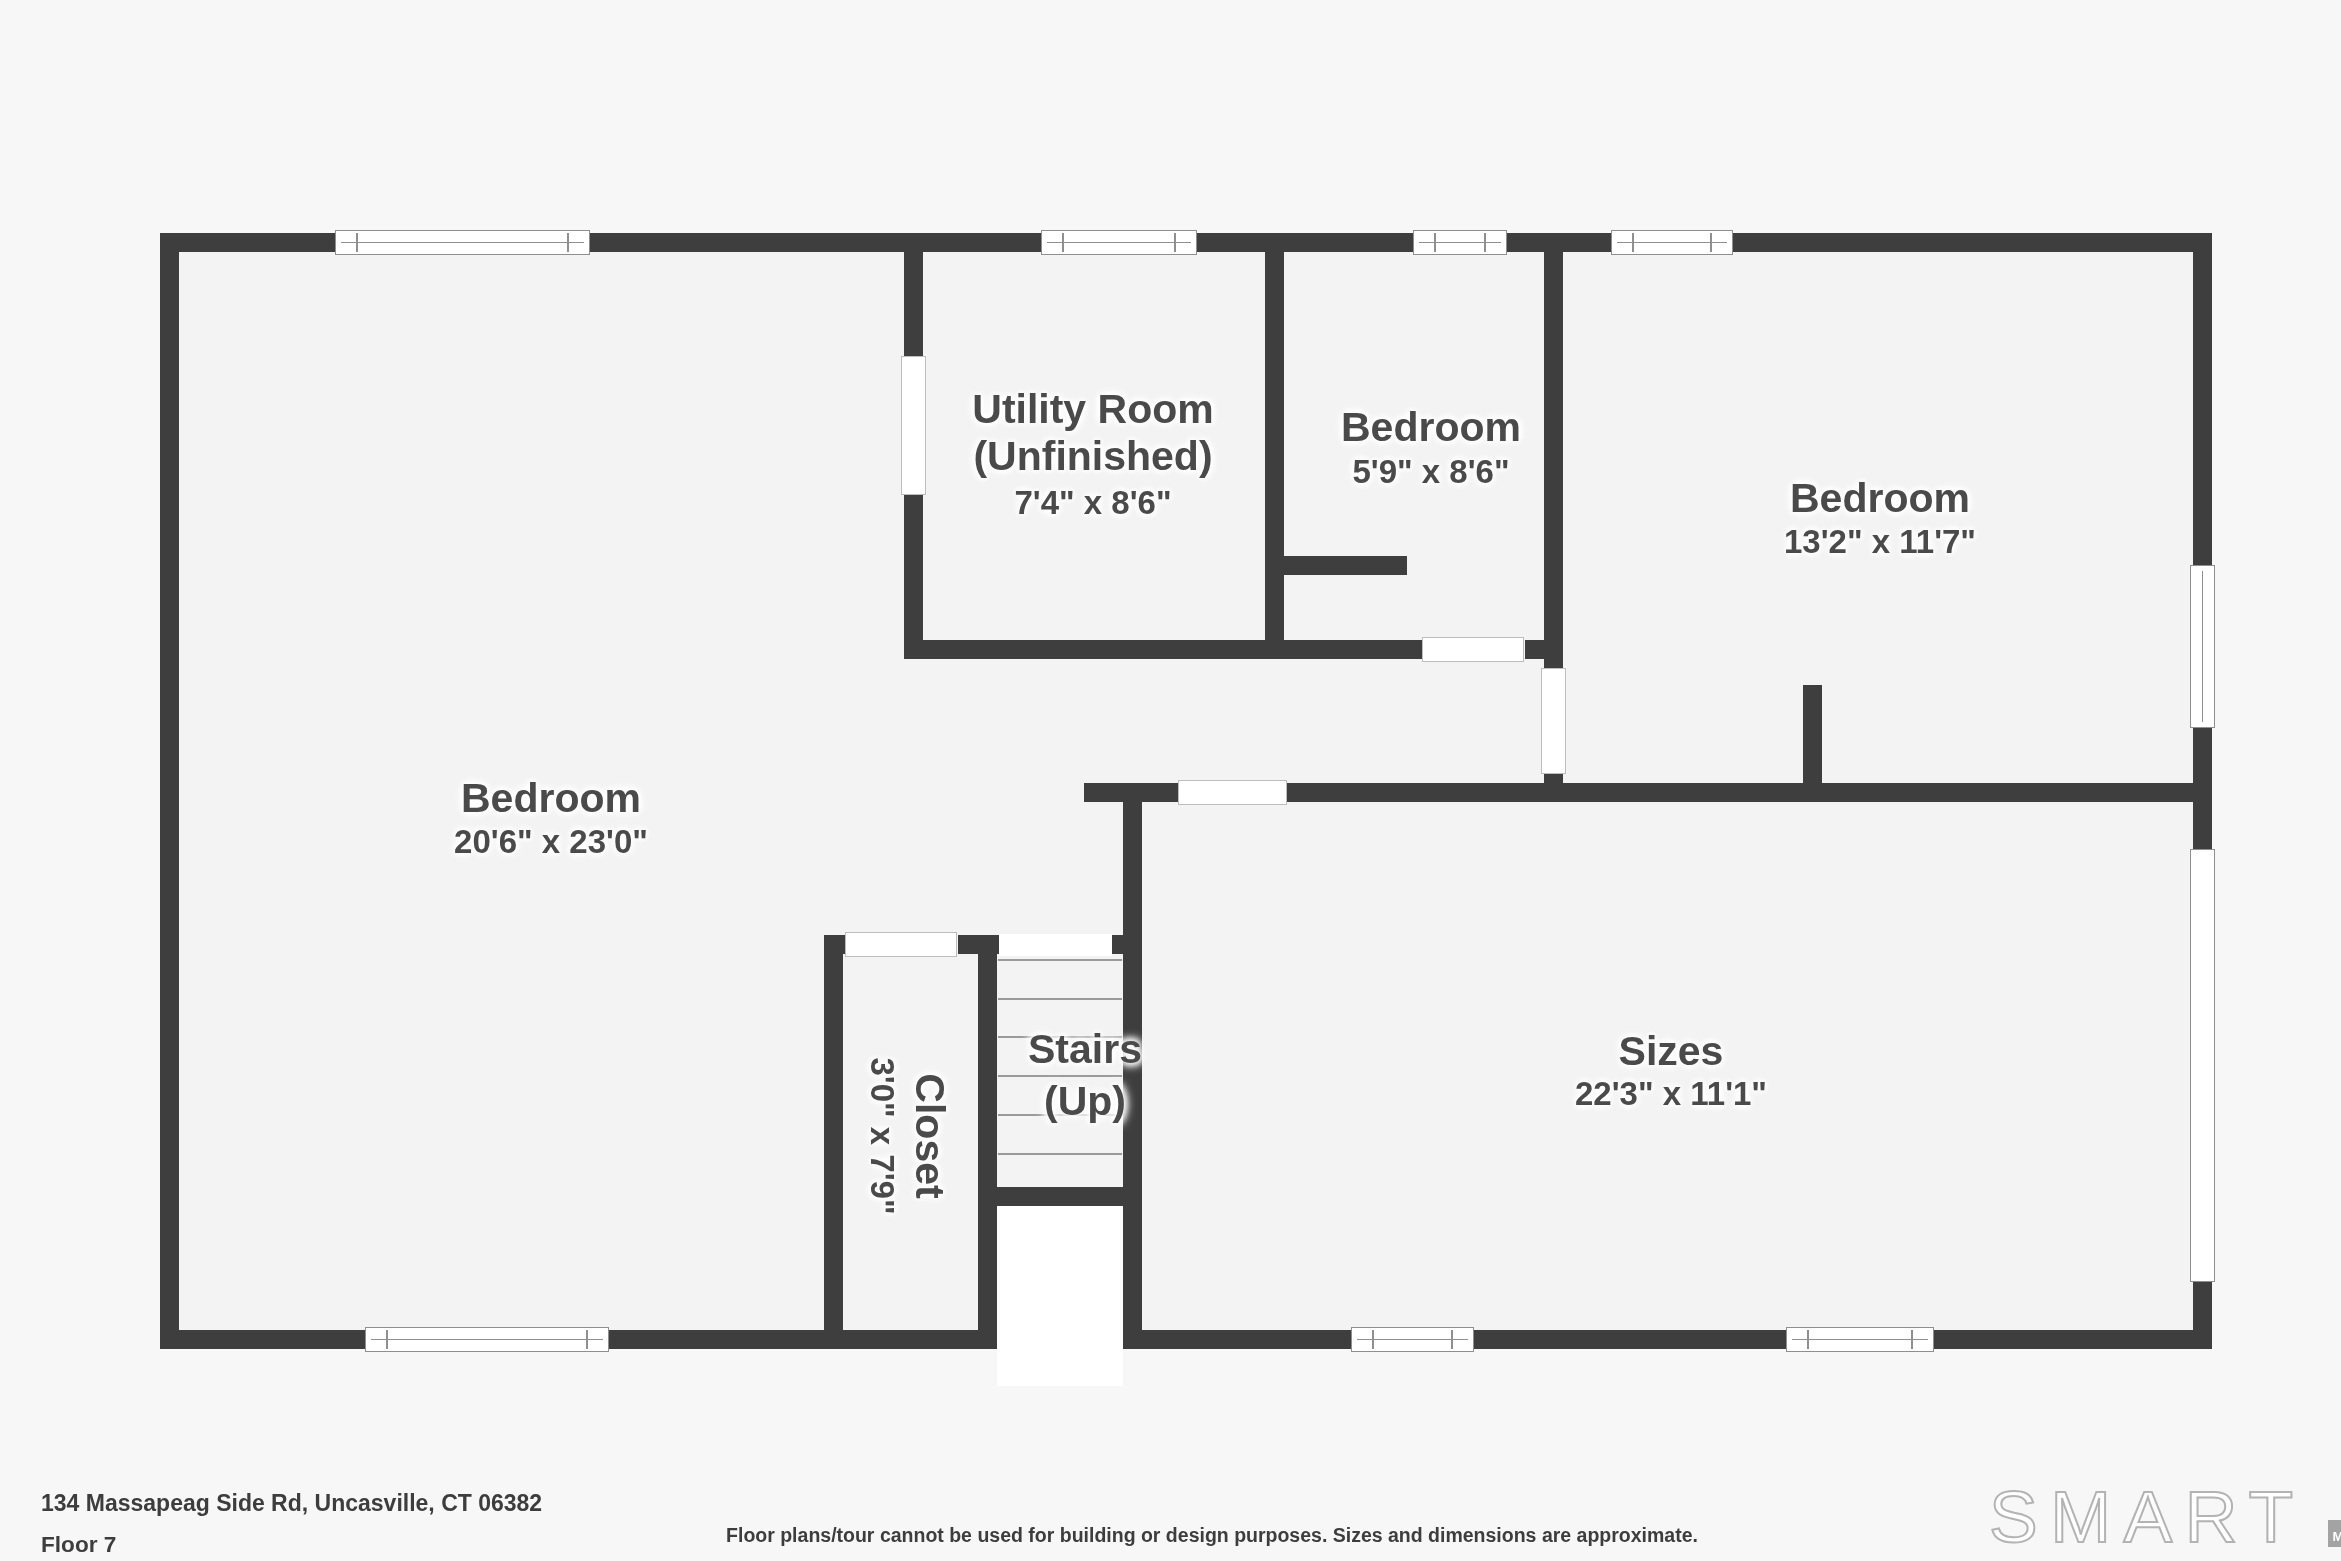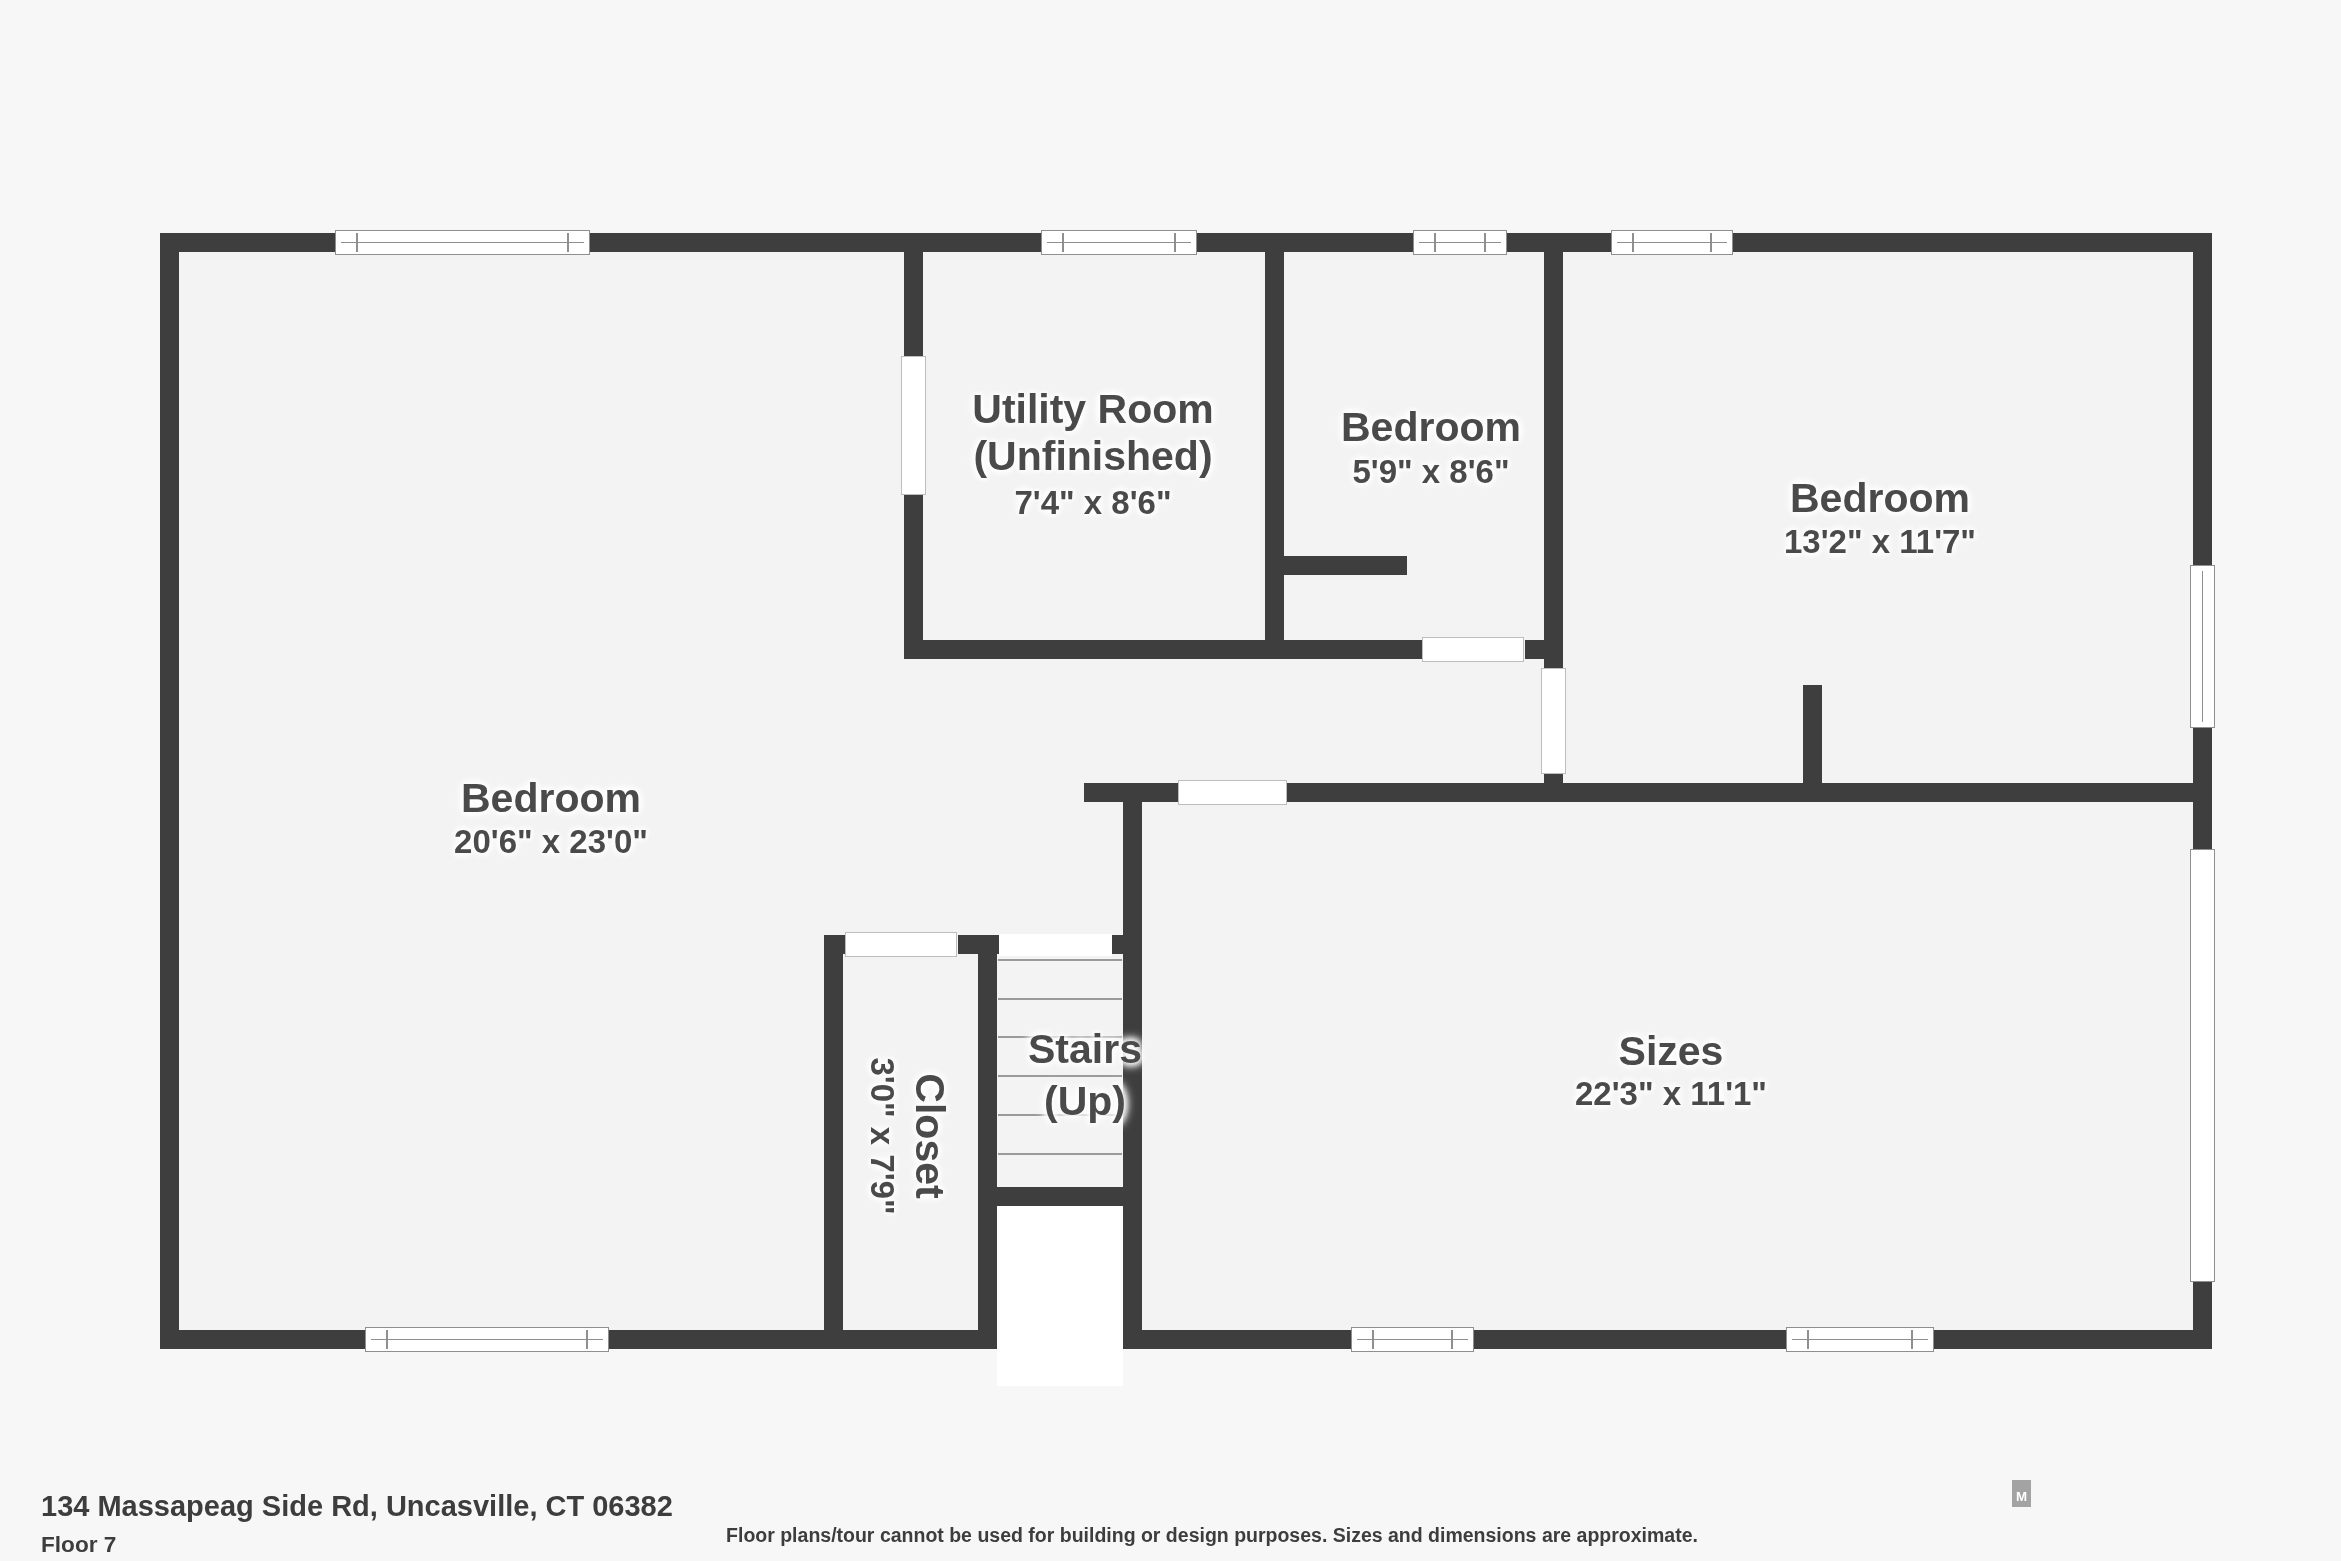--- a/index.html
+++ b/index.html
@@ -29,21 +29,21 @@
   .rlabel{
     position:absolute;transform:translate(-50%,-50%);white-space:nowrap;z-index:5;
     color:var(--text);text-align:center;
     text-shadow:0 0 7.8px #fff,0 0 7.8px #fff,0 0 9.4px #fff,0 0 11px #fff,0 0 12.5px #fff;
   }
   .rname{font-size:41px;font-weight:700;}
   .rdims{font-size:33px;font-weight:700;}
   .rot{transform:translate(-50%,-50%) rotate(90deg);}
   .rot .rname,.rot .rdims{display:block;line-height:1.3;}
   .footer-text{position:absolute;color:#3d3d3d;z-index:6;}
-  .addr{left:41px;top:1490px;font-size:29px;font-weight:700;}
+  .addr{left:41px;top:1490px;font-size:23px;font-weight:700;}
   .floor{left:41px;top:1532px;font-size:22.6px;font-weight:700;}
   .disclaimer{left:1212px;top:1524px;transform:translateX(-50%);font-size:19.5px;font-weight:700;}
   .logo{position:absolute;left:1989px;top:1480px;display:flex;align-items:flex-end;z-index:6;}
   .logo-brand{
     font-size:73px;font-weight:400;letter-spacing:12.5px;line-height:1;
     color:#ffffff;-webkit-text-stroke:2px var(--logo-outline);
   }
   .logo-bars{display:flex;align-items:flex-end;margin-left:11px;margin-bottom:6.2px;}
   .logo-bar{width:19.5px;margin-left:11.7px;display:flex;align-items:flex-end;justify-content:center;
     color:#fff;font-size:13.3px;font-weight:700;line-height:1.4;}
@@ -160,18 +160,19 @@
     <span class="rname">Closet</span>
     <span class="rdims">3'0" x 7'9"</span>
   </div>
 </div>
 
 <div class="footer-text addr">134 Massapeag Side Rd, Uncasville, CT 06382</div>
 <div class="footer-text floor">Floor 7</div>
 <div class="footer-text disclaimer">Floor plans/tour cannot be used for building or design purposes. Sizes and dimensions are approximate.</div>
 
 <div class="logo">
+  <div class="logo-brand">SMART</div>
   <div class="logo-bars">
     <div class="logo-bar bar-m">M</div>
 
   </div>
 </div>
 
 
 </body></html>

